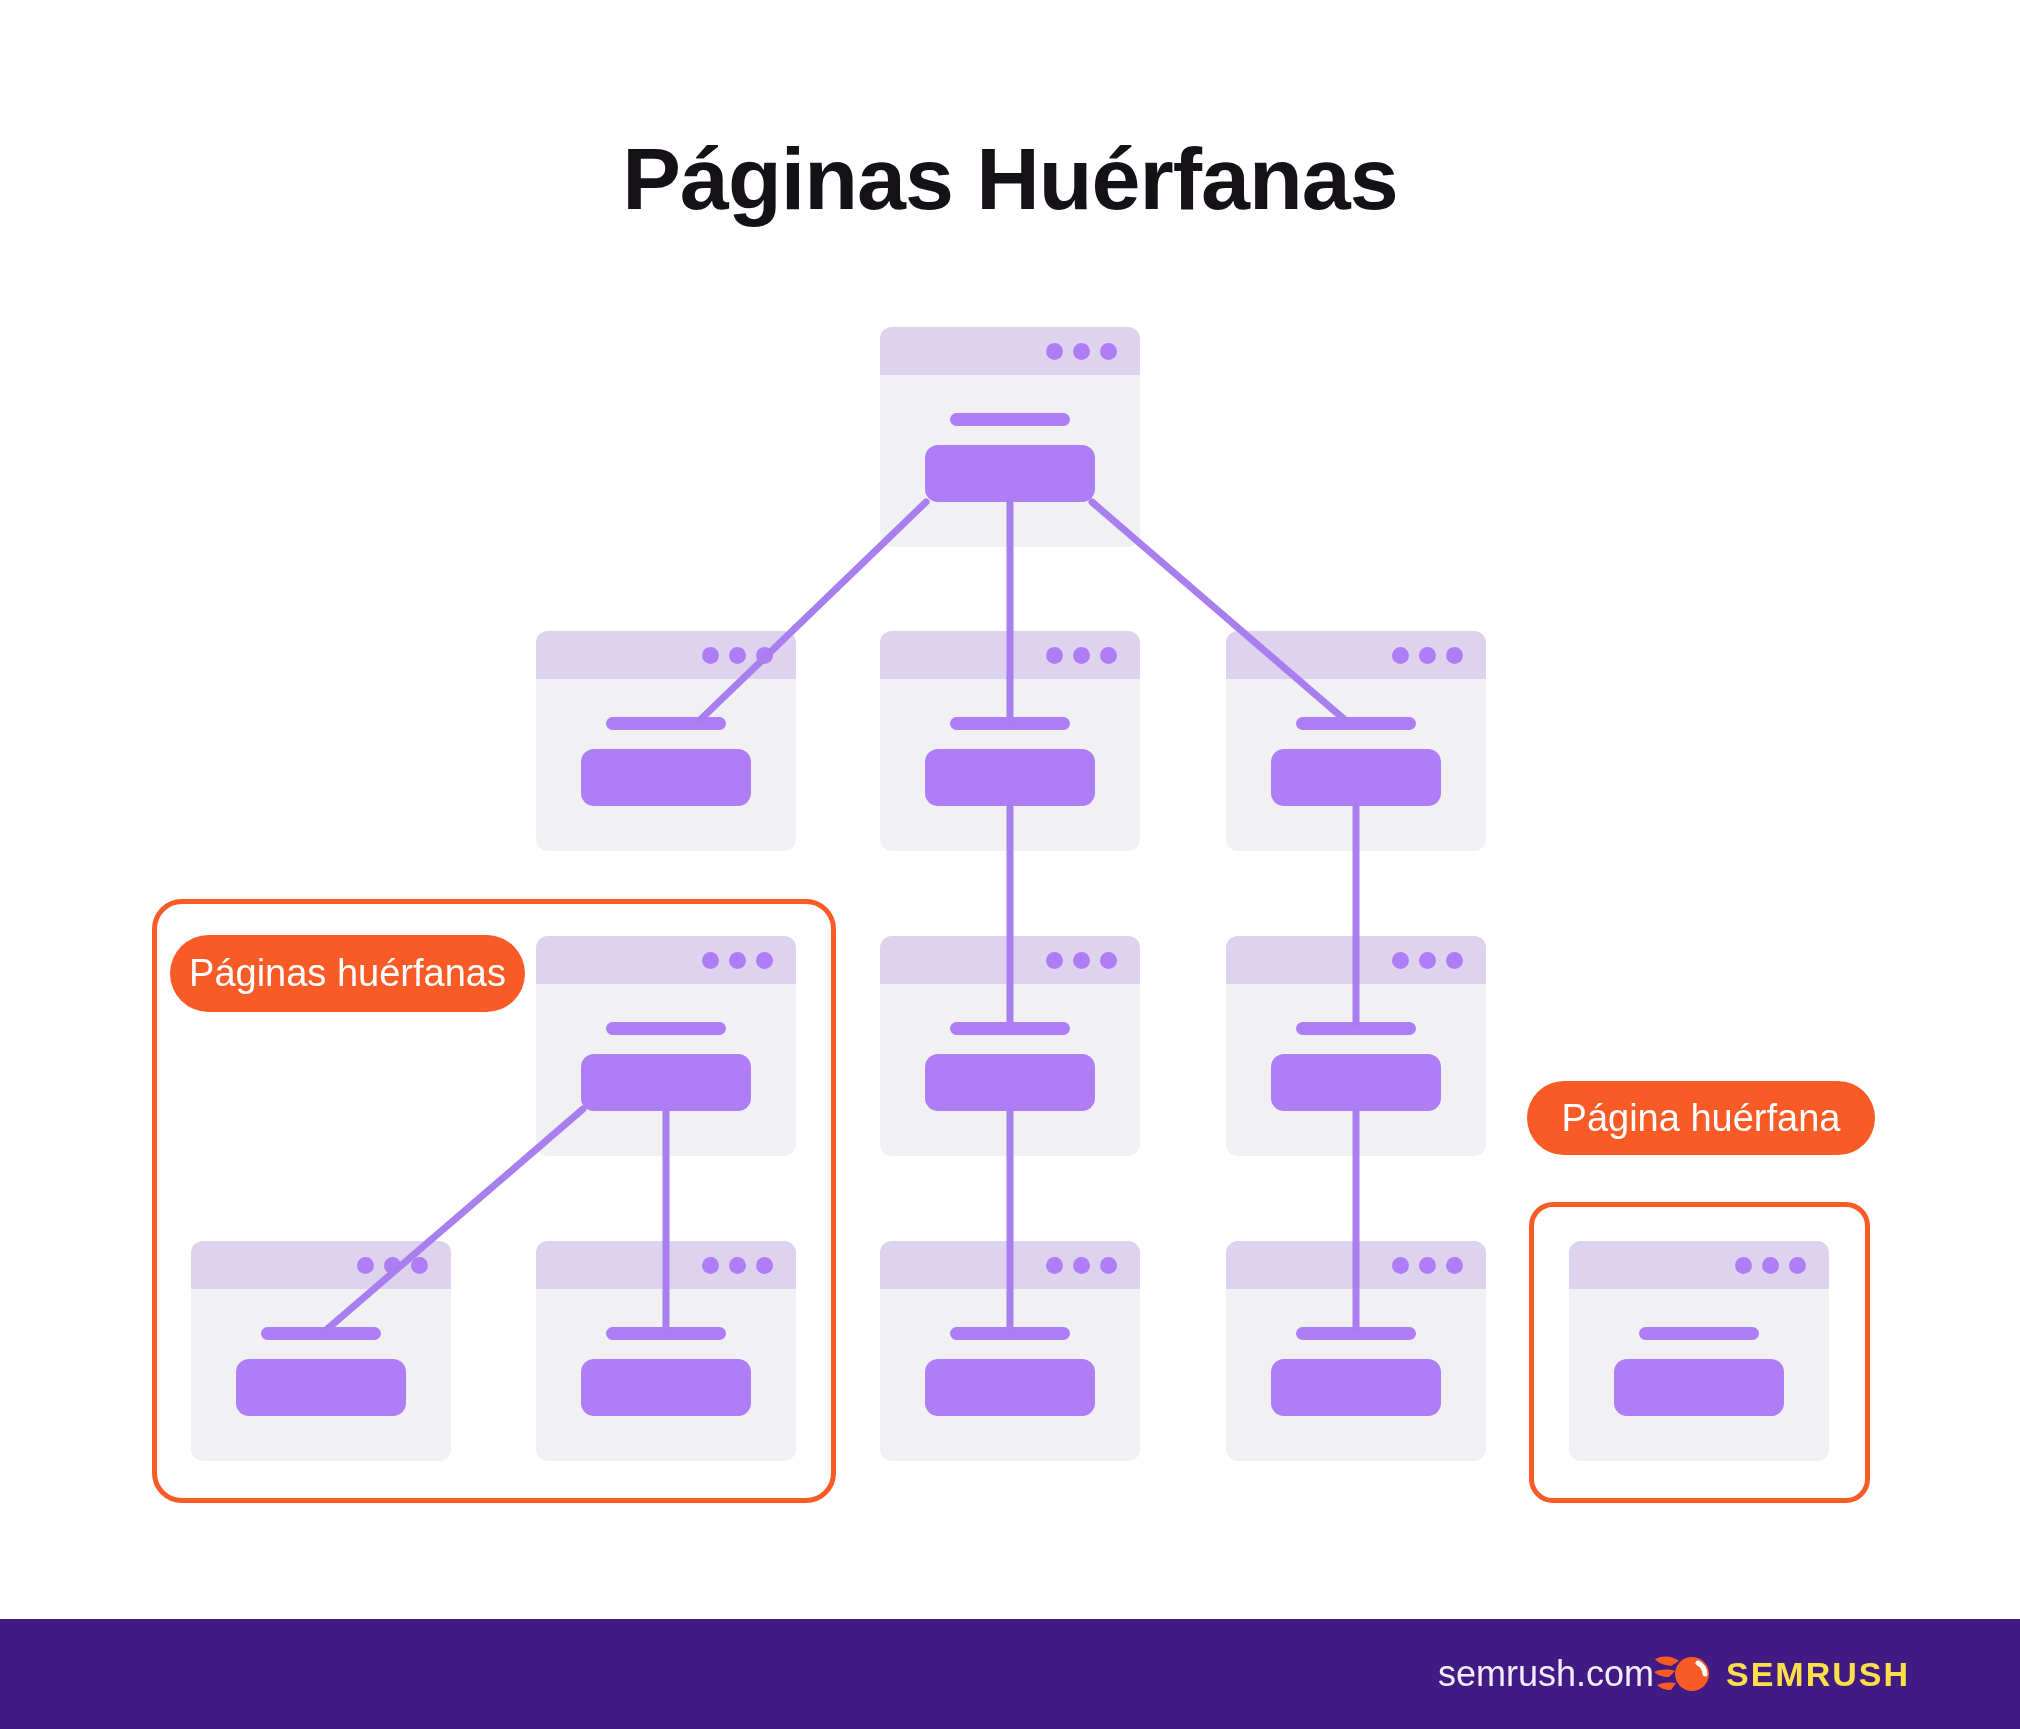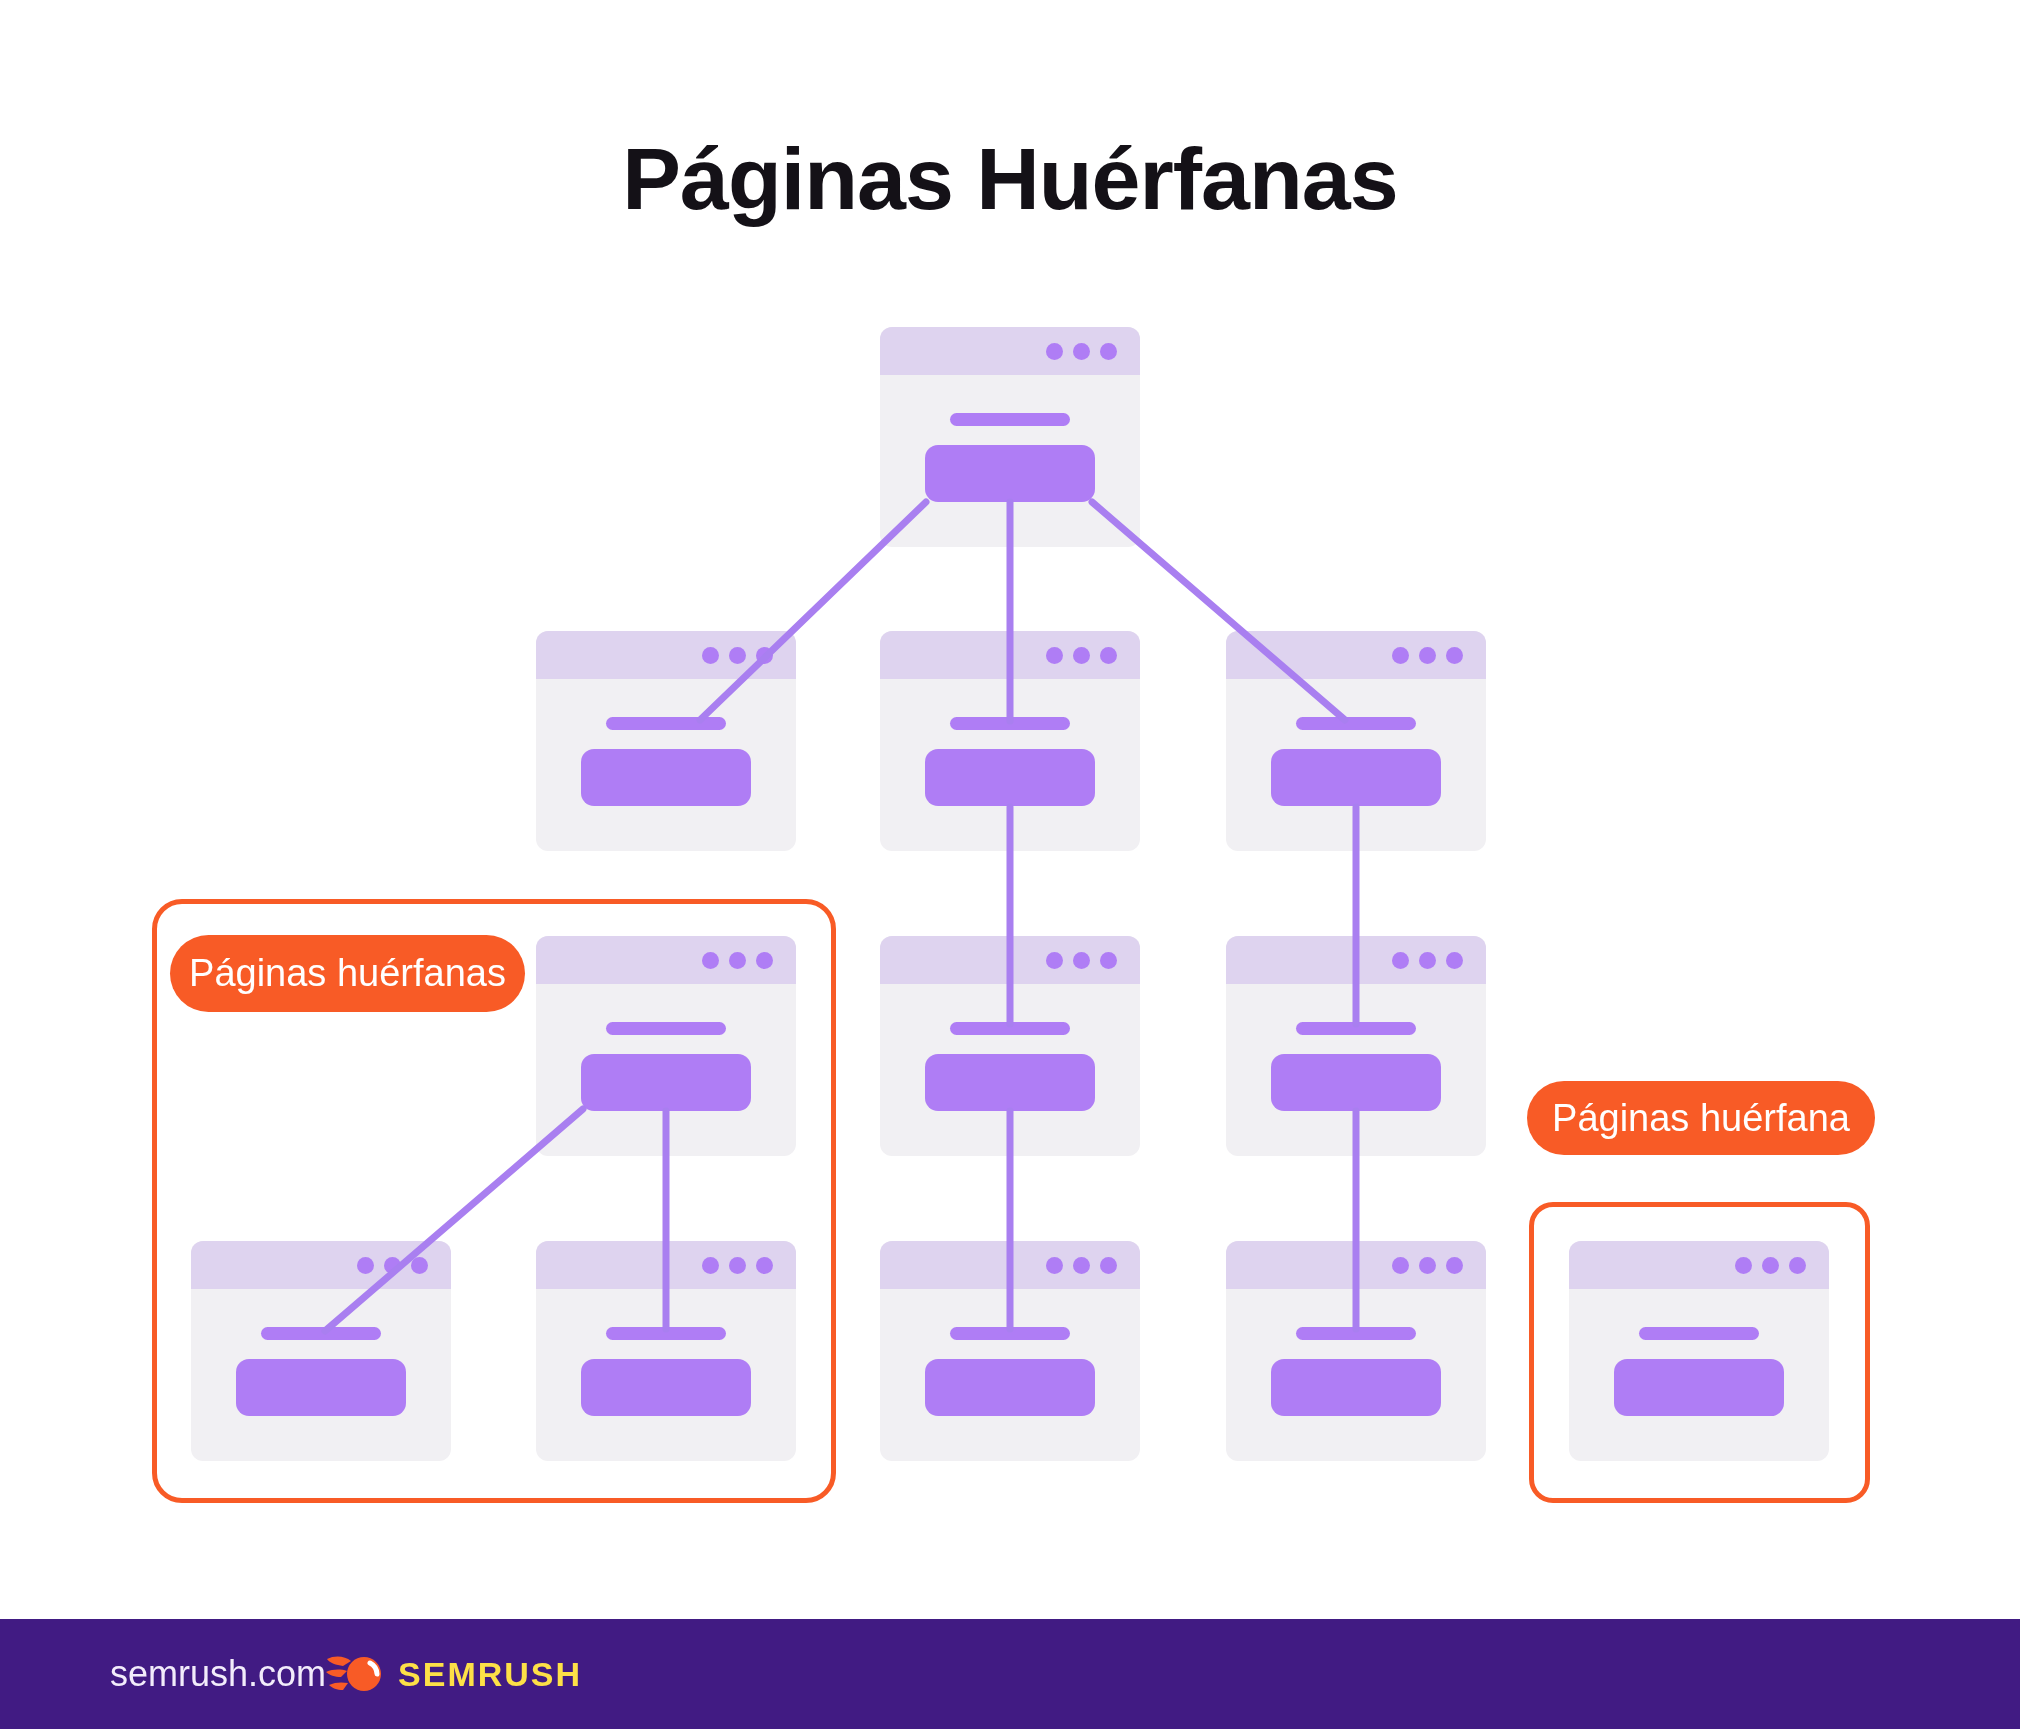--- a/index.html
+++ b/index.html
@@ -58,21 +58,21 @@
     position:absolute;top:118px;left:45px;width:170px;height:57px;
     border-radius:13px;background:var(--accent,#AF7DF5);
   }
   
   .edges-svg{position:absolute;left:0;top:0;z-index:3;pointer-events:none;}
   
   .footer{
     position:absolute;left:0;top:1619px;width:100%;height:110px;
     box-sizing:border-box;
     background:var(--footer-bg,#411B83);
-    display:flex;align-items:center;justify-content:flex-start;
+    display:flex;align-items:center;justify-content:flex-end;
     padding:0 110px;z-index:7;
   }
   .footer-domain{font-size:36px;color:var(--footer-text,#F2ECFB);font-weight:400;}
   .footer-logo{display:flex;align-items:center;gap:14px;}
   .footer-logo .brand-text{color:#fde047;font-size:34px;font-weight:700;letter-spacing:2px;}
   .flame{fill:var(--orange,#F85B26);}
 </style>
 </head>
 <body>
 
@@ -200,21 +200,21 @@
       <line x1="1092" y1="502" x2="1345" y2="720" stroke="#A97FF0" stroke-width="7" stroke-linecap="round"></line>
       <line x1="1010" y1="807" x2="1010" y2="1024" stroke="#A97FF0" stroke-width="7" stroke-linecap="round"></line>
       <line x1="1356" y1="807" x2="1356" y2="1024" stroke="#A97FF0" stroke-width="7" stroke-linecap="round"></line>
       <line x1="1010" y1="1111" x2="1010" y2="1329" stroke="#A97FF0" stroke-width="7" stroke-linecap="round"></line>
       <line x1="1356" y1="1111" x2="1356" y2="1329" stroke="#A97FF0" stroke-width="7" stroke-linecap="round"></line>
       <line x1="583" y1="1109" x2="325" y2="1331" stroke="#A97FF0" stroke-width="7" stroke-linecap="round"></line>
       <line x1="666" y1="1111" x2="666" y2="1329" stroke="#A97FF0" stroke-width="7" stroke-linecap="round"></line>
     </svg>
 
   <div class="badge left">Páginas huérfanas</div>
-  <div class="badge right">Páginas huérfana</div>
+  <div class="badge right">Página huérfana</div>
 
   <div class="footer">
     <span class="footer-domain">semrush.com</span>
     <div class="footer-logo">
       <svg width="58" height="42" viewBox="0 0 58 42">
         <path class="flame" d="M1 6 C9 2 19 3 25 8 L17 13 C10 12 4 10 1 6 Z"></path>
         <path class="flame" d="M0 19 C7 16 15 16 21 18 L15 24 C9 24 3 22 0 19 Z"></path>
         <path class="flame" d="M3 32 C9 29 16 29 22 30 L17 37 C11 37 6 35 3 32 Z"></path>
         <circle class="flame" cx="38" cy="21" r="17"></circle>
         <path d="M44 10 A13 13 0 0 1 51 21" stroke="#ffffff" stroke-width="5" fill="none" stroke-linecap="round"></path>

